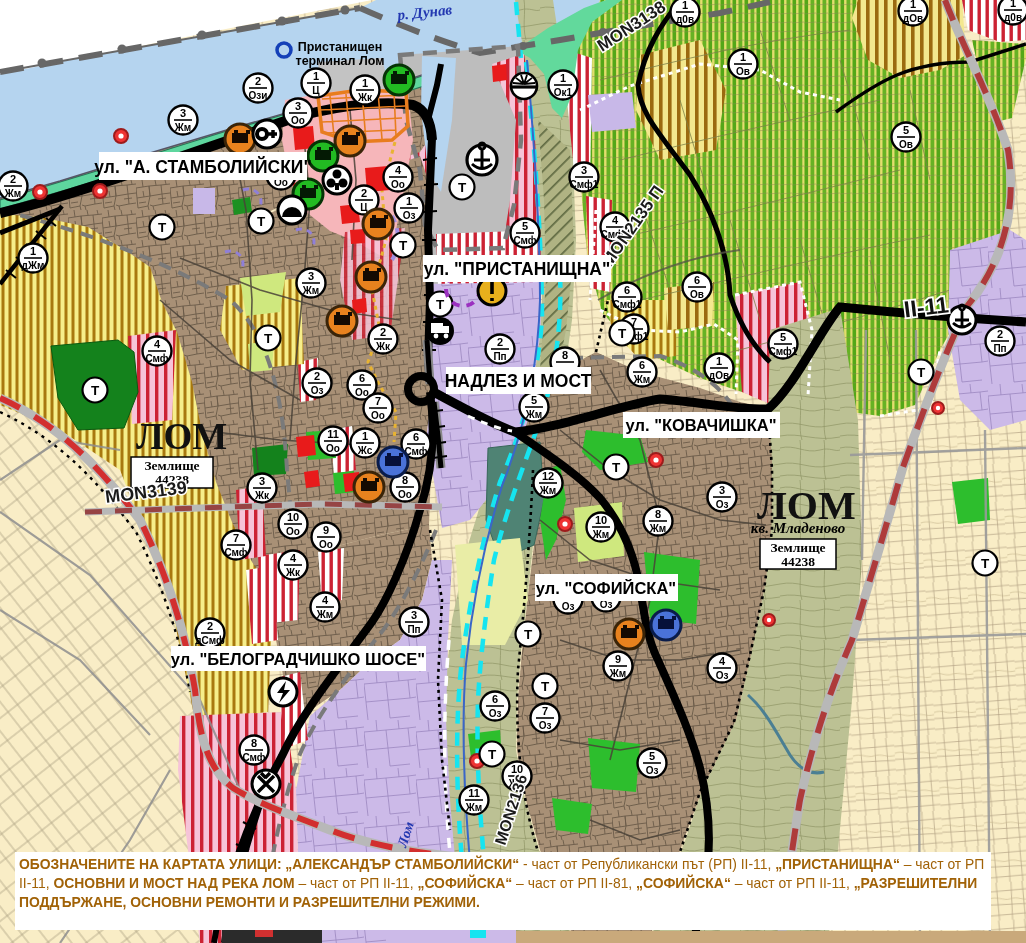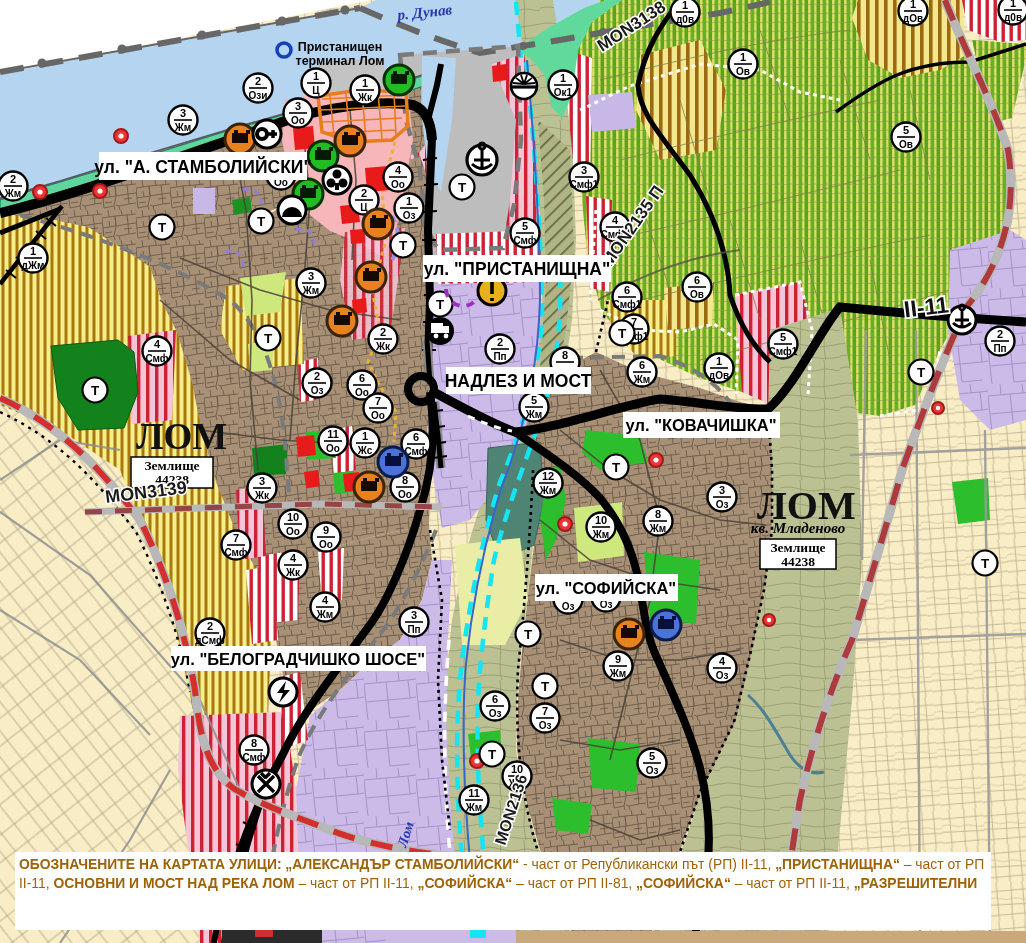--- a/index.html
+++ b/index.html
@@ -1063,14 +1063,15 @@
 <rect x="386" y="928" width="130" height="15" fill="#ccbae8"></rect>
 <rect x="222" y="928" width="100" height="15" fill="#2b2b2b"></rect>
 <rect x="255" y="929" width="18" height="8" fill="#d03030"></rect>
 <rect x="470" y="929" width="16" height="9" fill="#16e4f0"></rect>
 
 </svg>
 
 <div style="position:absolute;left:15px;top:852px;width:976px;height:78px;background:#fff;font-family:'Liberation Sans',sans-serif;font-size:13.9px;color:#a16207;line-height:19.2px;padding:3px 0 0 4px;box-sizing:border-box;white-space:nowrap;">
 <div><b>ОБОЗНАЧЕНИТЕ НА КАРТАТА УЛИЦИ: „АЛЕКСАНДЪР СТАМБОЛИЙСКИ“</b> - част от Републикански път (РП) II-11, <b>„ПРИСТАНИЩНА“</b> – част от РП</div>
 <div>II-11, <b>ОСНОВНИ И МОСТ НАД РЕКА ЛОМ</b> – част от РП II-11, <b>„СОФИЙСКА“</b> – част от РП II-81, <b>„СОФИЙСКА“</b> – част от РП II-11, <b>„РАЗРЕШИТЕЛНИ</b></div>
+<div><b>ПОДДЪРЖАНЕ, ОСНОВНИ РЕМОНТИ И РАЗРЕШИТЕЛНИ РЕЖИМИ.</b></div>
 </div>
 </div>
 
 </body></html>

